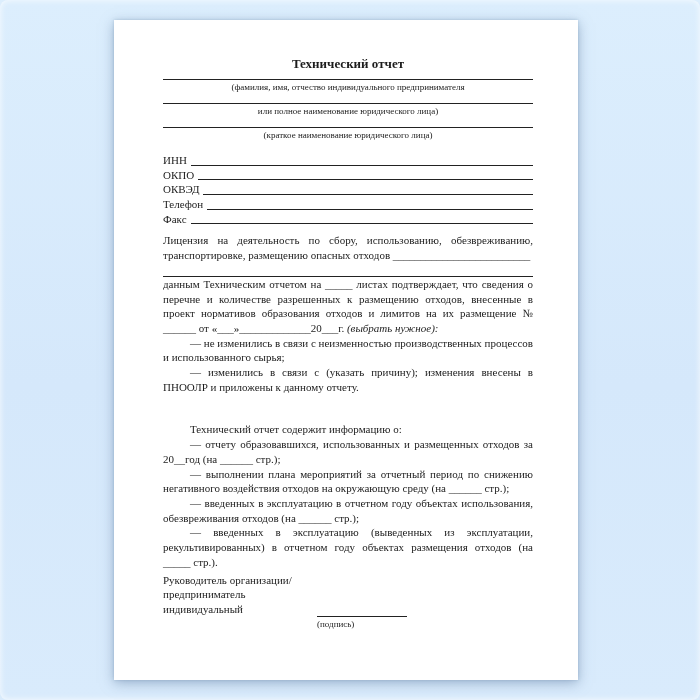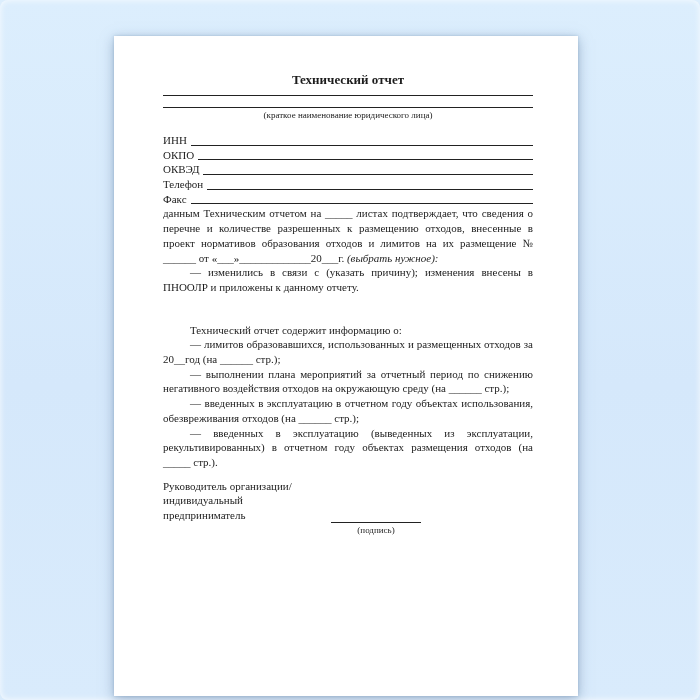--- a/index.html
+++ b/index.html
@@ -14,21 +14,21 @@
     color: #1c1c1c;
   }
   .frame-glow {
     position: absolute; inset: 0;
     border-radius: 8px;
     box-shadow: inset 0 0 6px rgba(255,255,255,0.85);
     pointer-events: none;
   }
   .page {
     position: absolute;
-    left: 114px; top: 36px;
+    left: 114px; top: 20px;
     width: 464px; height: 660px;
     background: #ffffff;
     box-sizing: border-box;
     padding: 36px 45px 0 49px;
     box-shadow: 0 3px 12px rgba(100,130,165,0.55), 0 0 3px rgba(110,140,170,0.35);
     font-size: 11px;
     line-height: 14.7px;
   }
   .doc-title {
     margin: 0 0 6px 0;
@@ -67,51 +67,55 @@
   .license { margin-top: 7px; }
   .rule-full {
     border-bottom: 1px solid #222222;
     margin-top: 13px;
   }
   .confirm { }
   .note-italic { font-style: italic; }
   .contents-intro { margin-top: 28px; }
   .sig-row {
     display: flex;
-    margin-top: 9px;
-    gap: 14px;
+    margin-top: 3px;
   }
   .signer { width: 152px; }
   .signer .line { display: block; }
   .sig-col { margin-top: 30px; }
   .sig-col .sig-line {
     border-bottom: 1px solid #222222;
     height: 13px;
   }
   .sig-col .sig-cap {
     font-size: 9px;
     line-height: 10px;
-    text-align: center;
+    text-align: left;
     margin-top: 2px;
   }
   .sig1 { width: 90px; margin-left: 2px; }
   .sig2 { flex: 1; margin-left: 10px; }
 </style>
 </head>
 <body>
 
 <div class="frame-glow"></div>
 
 <div class="page">
 
   <h1 class="doc-title">Технический отчет</h1>
 
   <div class="blanks">
     <div class="blank-group">
       <div class="rule"></div>
+      <div class="caption">(фамилия, имя, отчество индивидуального предпринимателя</div>
+    </div>
+    <div class="blank-group">
+      <div class="rule"></div>
+      <div class="caption">или полное наименование юридического лица)</div>
     </div>
     <div class="blank-group">
       <div class="rule"></div>
       <div class="caption">(краткое наименование юридического лица)</div>
     </div>
   </div>
 
   <div>
     <div class="field-row">
       <span class="field-label">ИНН</span>
@@ -128,39 +132,44 @@
     <div class="field-row">
       <span class="field-label">Телефон</span>
       <span class="field-fill"></span>
     </div>
     <div class="field-row">
       <span class="field-label">Факс</span>
       <span class="field-fill"></span>
     </div>
   </div>
 
+  <div>
+    <p class="para license">Лицензия на деятельность по сбору, использованию, обезвреживанию, транспортировке, размещению опасных отходов _________________________</p>
+    <div class="rule-full"></div>
+  </div>
 
   <div>
     <p class="para confirm"><span>данным Техническим отчетом на _____ листах подтверждает, что сведения о перечне и количестве разрешенных к размещению отходов, внесенные в проект нормативов образования отходов и лимитов на их размещение № ______ от «___»_____________20___г. </span><span class="note-italic">(выбрать нужное):</span></p>
+    <p class="para indent">— не изменились в связи с неизменностью производственных процессов и использованного сырья;</p>
     <p class="para indent">— изменились в связи с (указать причину); изменения внесены в ПНООЛР и приложены к данному отчету.</p>
   </div>
 
   <div>
     <p class="para indent contents-intro">Технический отчет содержит информацию о:</p>
-    <p class="para indent">— лимитов образовавшихся, использованных и размещенных отходов за 20__год (на ______ стр.);</p>
+    <p class="para indent">— отчету образовавшихся, использованных и размещенных отходов за 20__год (на ______ стр.);</p>
     <p class="para indent">— выполнении плана мероприятий за отчетный период по снижению негативного воздействия отходов на окружающую среду (на ______ стр.);</p>
     <p class="para indent">— введенных в эксплуатацию в отчетном году объектах использования, обезвреживания отходов (на ______ стр.);</p>
     <p class="para indent">— введенных в эксплуатацию (выведенных из эксплуатации, рекультивированных) в отчетном году объектах размещения отходов (на _____ стр.).</p>
   </div>
 
   <div class="sig-row">
     <div class="signer">
       <span class="line">Руководитель организации/</span>
+      <span class="line">предприниматель</span>
       <span class="line">индивидуальный</span>
-      <span class="line">предприниматель</span>
     </div>
     <div class="sig-col sig1">
       <div class="sig-line"></div>
       <div class="sig-cap">(подпись)</div>
     </div>
   </div>
 
 </div>
 
 </body></html>

